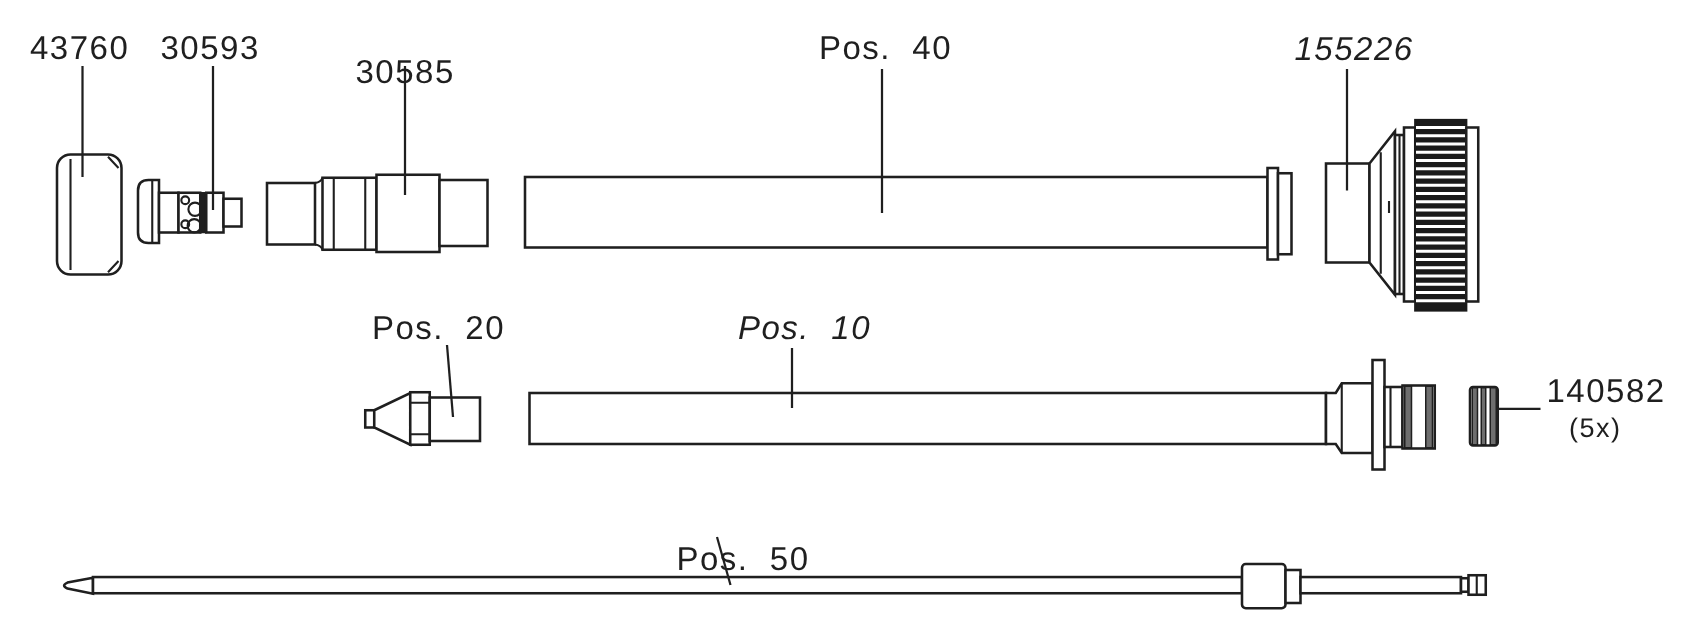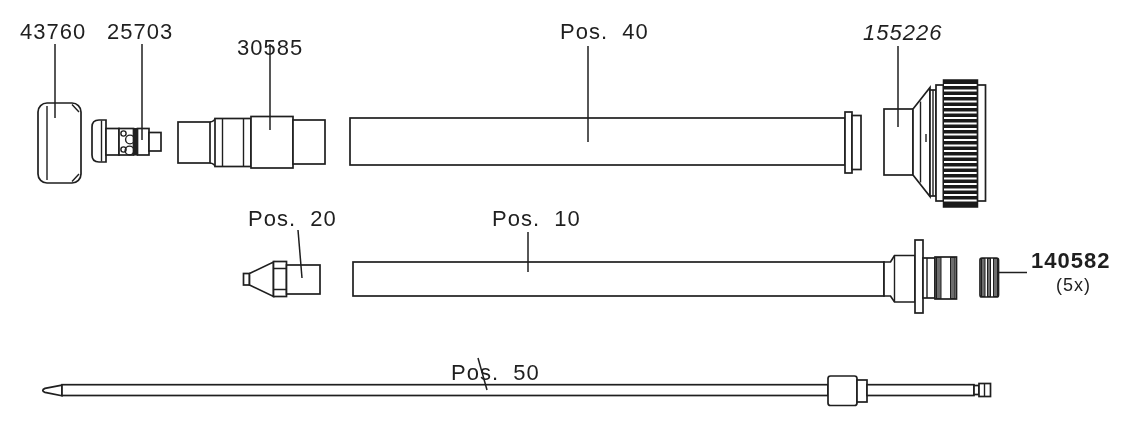--- a/index.html
+++ b/index.html
@@ -5,21 +5,21 @@
   html,body{margin:0;padding:0;background:#ffffff;}
   #stage{
     position:relative;width:1126px;height:427px;background:#ffffff;
     font-family:"Liberation Sans",sans-serif;overflow:hidden;
   }
   #stage svg{position:absolute;left:0;top:0;}
   .lbl{
     position:absolute;color:#1f1f1f;font-size:22px;letter-spacing:1px;
     line-height:1.05;white-space:pre;
   }
-  .lbl.small{font-size:18px;letter-spacing:1px;margin-left:10px;}
+  .lbl.small{font-size:18px;letter-spacing:1px;}
   .outline{fill:#ffffff;stroke:#1f1f1f;stroke-width:1.7;}
   .thin{fill:none;stroke:#1f1f1f;stroke-width:1.4;}
   .darkfill{fill:#1f1f1f;stroke:#1f1f1f;stroke-width:1;}
   .gray{fill:#6e6e6e;stroke:#1f1f1f;stroke-width:1;}
   .leader{stroke:#1f1f1f;stroke-width:1.5;fill:none;}
 </style>
 </head>
 <body>
 
 <div id="stage">
@@ -119,23 +119,23 @@
       <line class="leader" x1="588" y1="46" x2="588" y2="142"></line>
       <line class="leader" x1="898" y1="46" x2="898" y2="127"></line>
       <line class="leader" x1="298" y1="230" x2="302" y2="278"></line>
       <line class="leader" x1="528" y1="232" x2="528" y2="272"></line>
       <line class="leader" x1="999" y1="272.5" x2="1027" y2="272.5"></line>
       <line class="leader" x1="478" y1="358" x2="487" y2="390"></line>
     </g>
   </svg>
 
   <div class="lbl" style="left:20px;top:20px;">43760</div>
-  <div class="lbl" style="left:107px;top:20px;">25703</div>
+  <div class="lbl" style="left:107px;top:20px;">30593</div>
   <div class="lbl" style="left:237px;top:20px;margin-top:16px;">30585</div>
-  <div class="lbl" style="left:560px;top:20px;">Pos.  40</div>
+  <div class="lbl" style="left:546px;top:20px;">Pos.  40</div>
   <div class="lbl" style="left:863px;top:21px;font-style:italic;">155226</div>
   <div class="lbl" style="left:248px;top:207px;">Pos.  20</div>
-  <div class="lbl" style="left:492px;top:207px;">Pos.  10</div>
-  <div class="lbl" style="left:1031px;top:249px;font-weight:bold;">140582</div>
+  <div class="lbl" style="left:492px;top:207px;font-style:italic;">Pos.  10</div>
+  <div class="lbl" style="left:1031px;top:249px;">140582</div>
   <div class="lbl small" style="left:1046px;top:276px;">(5x)</div>
   <div class="lbl" style="left:451px;top:335px;margin-top:26px;">Pos.  50</div>
 
 </div>
 
 </body></html>

